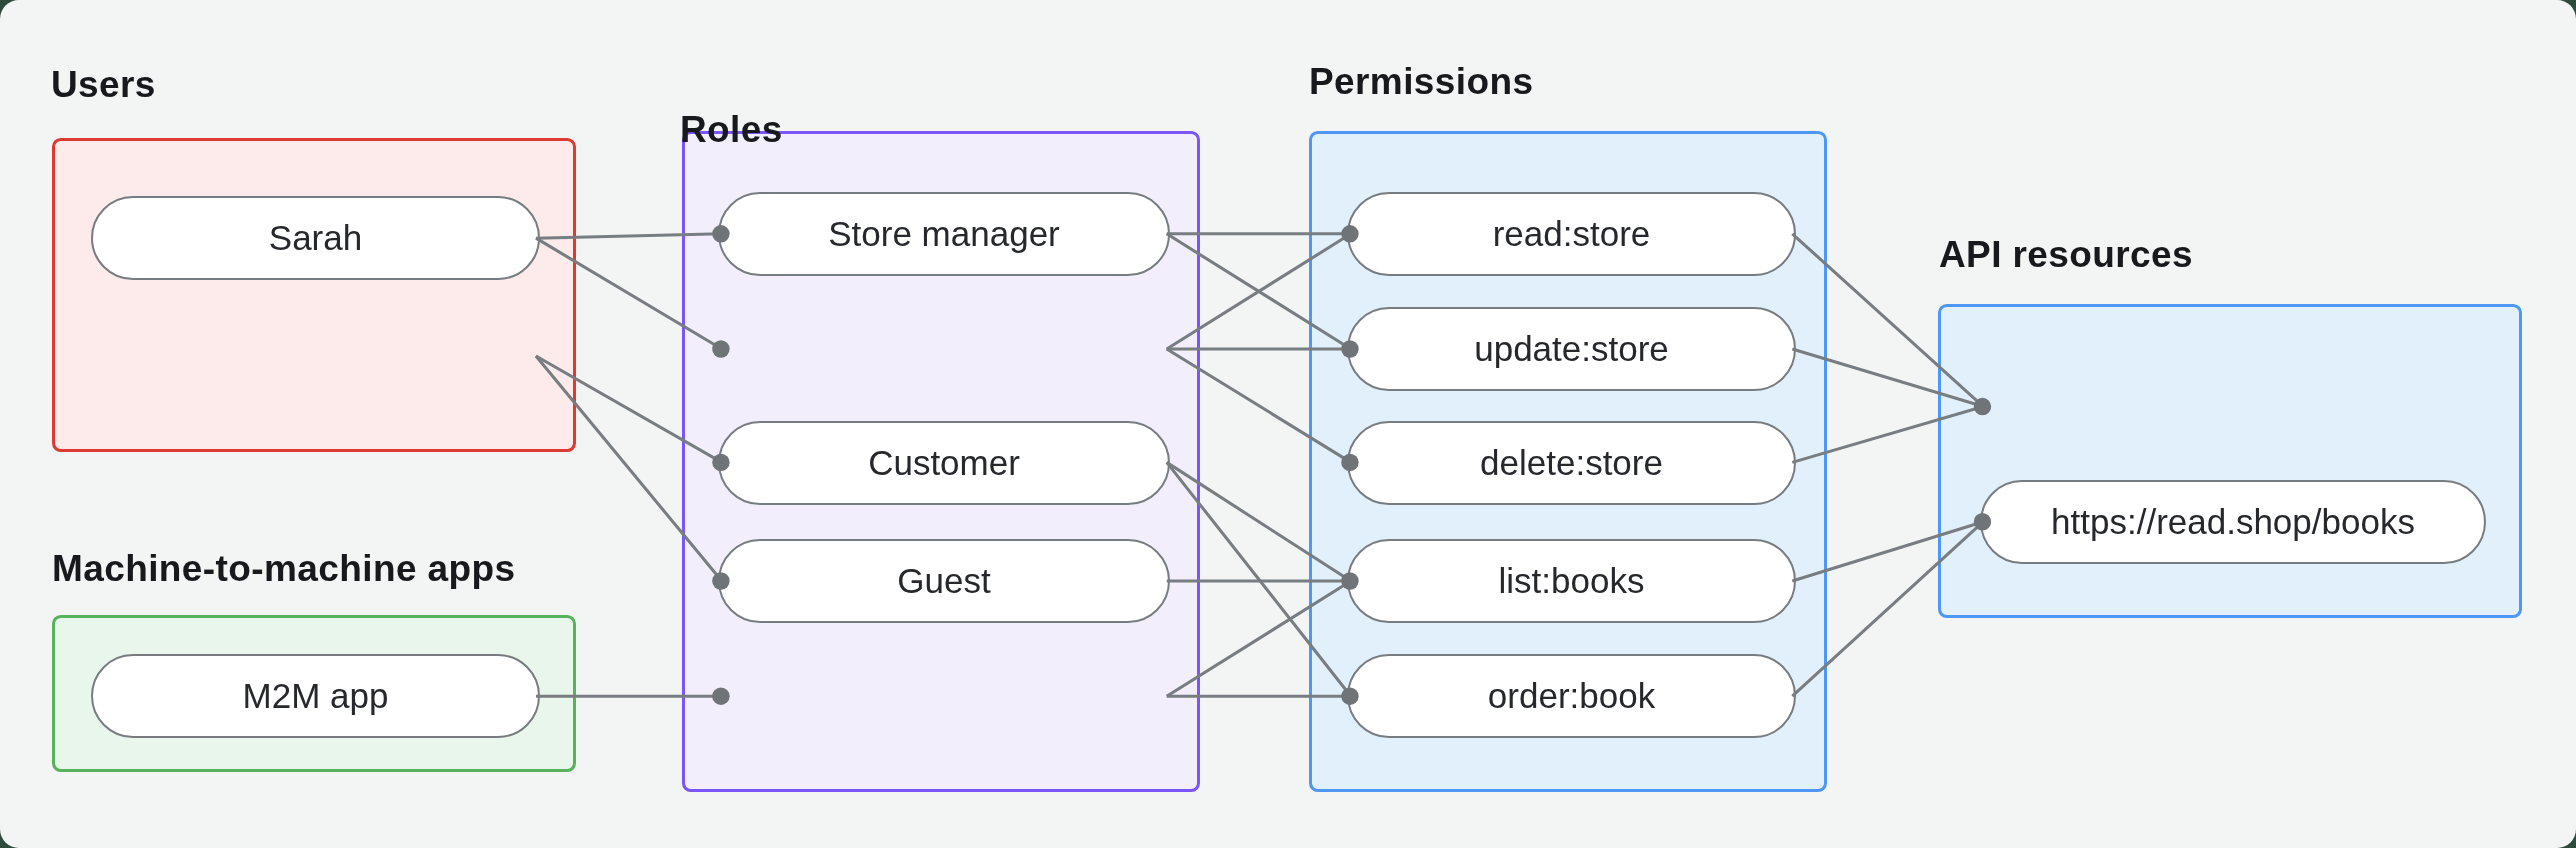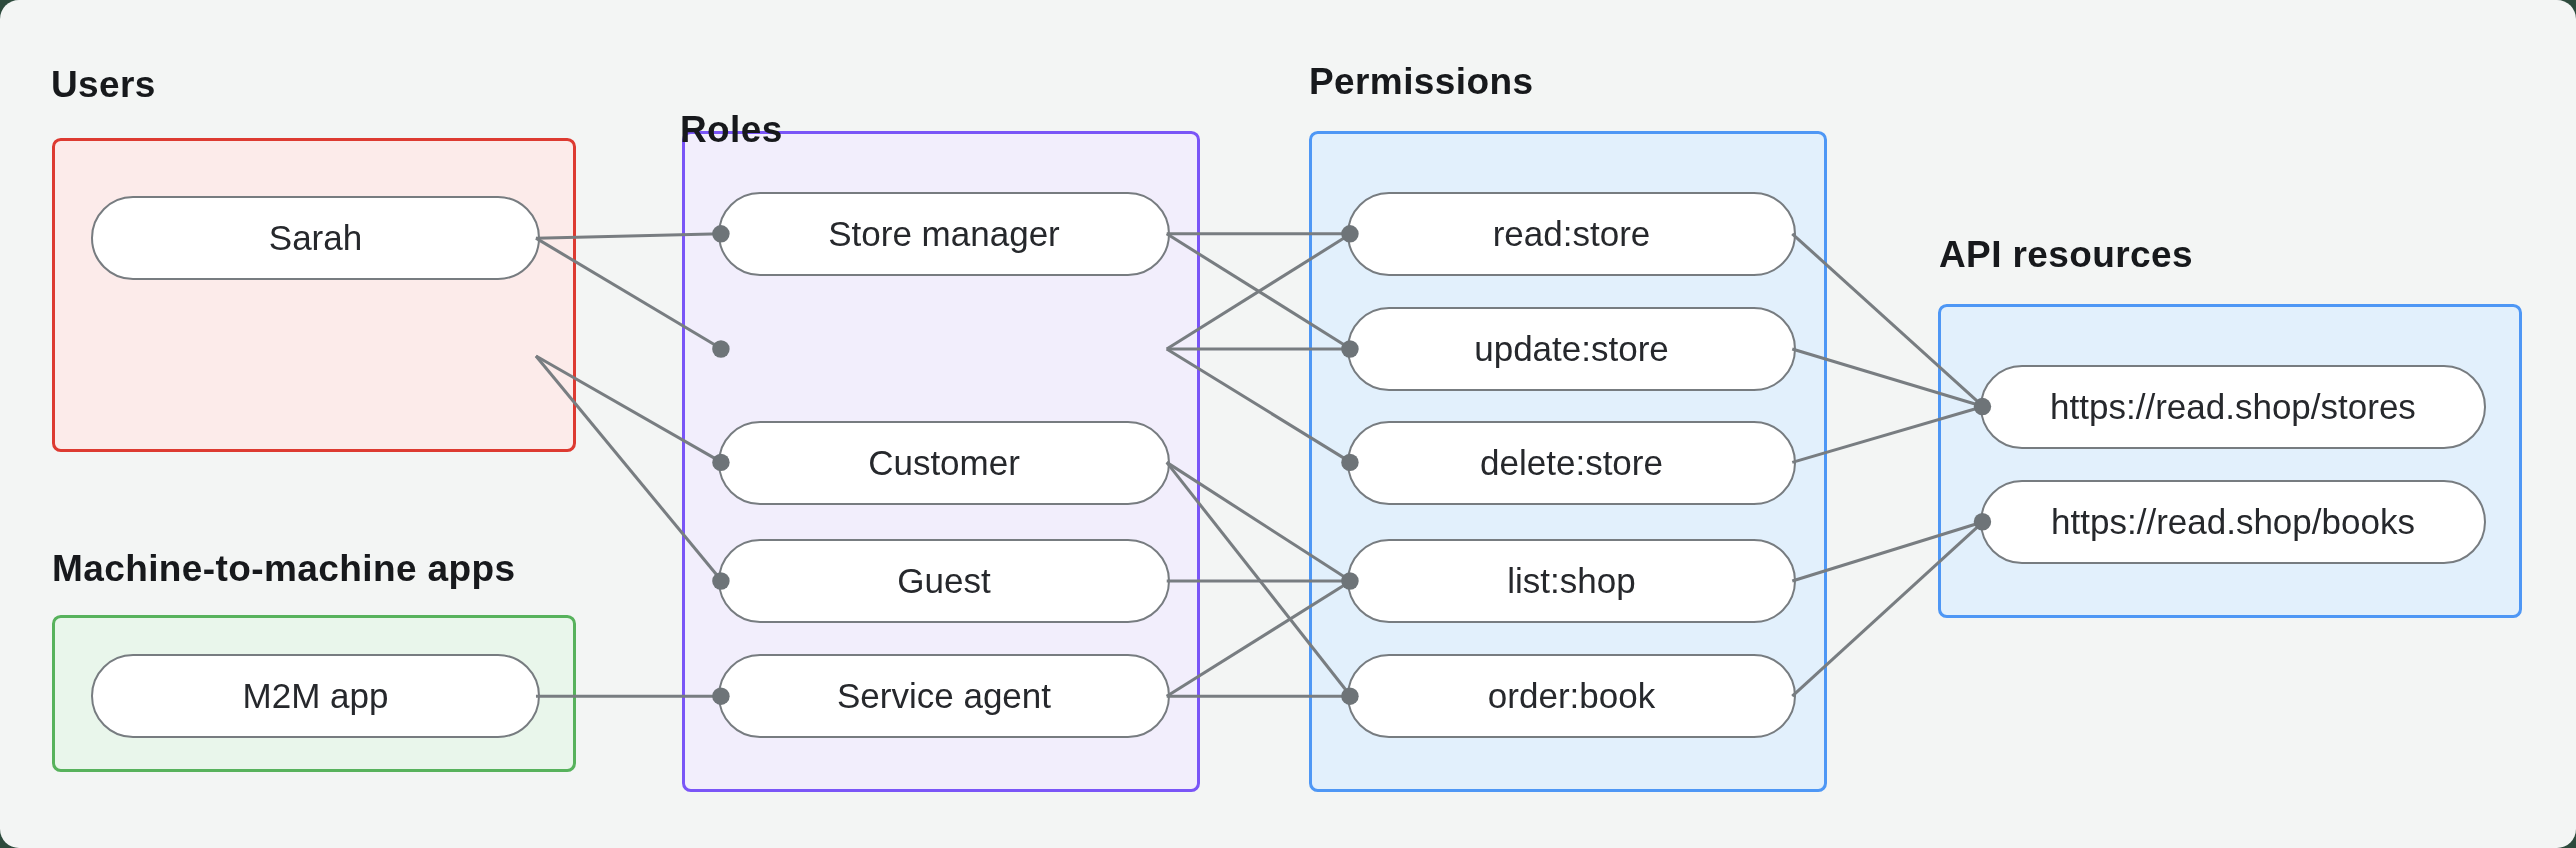--- a/index.html
+++ b/index.html
@@ -86,38 +86,32 @@
     </div>
     <div class="pill" style="left: 718px; top: 192px; width: 452px; height: 84px; border-color: rgb(119, 124, 128);">
       <span>Store manager</span>
     </div>
     <div class="pill" style="left: 718px; top: 421px; width: 452px; height: 84px; border-color: rgb(119, 124, 128);">
       <span>Customer</span>
     </div>
     <div class="pill" style="left: 718px; top: 539px; width: 452px; height: 84px; border-color: rgb(119, 124, 128);">
       <span>Guest</span>
     </div>
-    <div class="pill" style="left: 718px; top: 654px; width: 452px; height: 84px; border-color: rgb(119, 124, 128);">
-      <span>Service agent</span>
-    </div>
     <div class="pill" style="left: 1347px; top: 192px; width: 449px; height: 84px; border-color: rgb(119, 124, 128);">
       <span>read:store</span>
     </div>
     <div class="pill" style="left: 1347px; top: 307px; width: 449px; height: 84px; border-color: rgb(119, 124, 128);">
       <span>update:store</span>
     </div>
     <div class="pill" style="left: 1347px; top: 421px; width: 449px; height: 84px; border-color: rgb(119, 124, 128);">
       <span>delete:store</span>
     </div>
     <div class="pill" style="left: 1347px; top: 539px; width: 449px; height: 84px; border-color: rgb(119, 124, 128);">
-      <span>list:shop</span>
+      <span>list:books</span>
     </div>
     <div class="pill" style="left: 1347px; top: 654px; width: 449px; height: 84px; border-color: rgb(119, 124, 128);">
       <span>order:book</span>
-    </div>
-    <div class="pill" style="left: 1980px; top: 365px; width: 506px; height: 84px; border-color: rgb(119, 124, 128);">
-      <span>https://read.shop/stores</span>
     </div>
     <div class="pill" style="left: 1980px; top: 480px; width: 506px; height: 84px; border-color: rgb(119, 124, 128); text-align: center;">
       <span>https://read.shop/books</span>
     </div>
   </div>
 
 
 </body></html>

